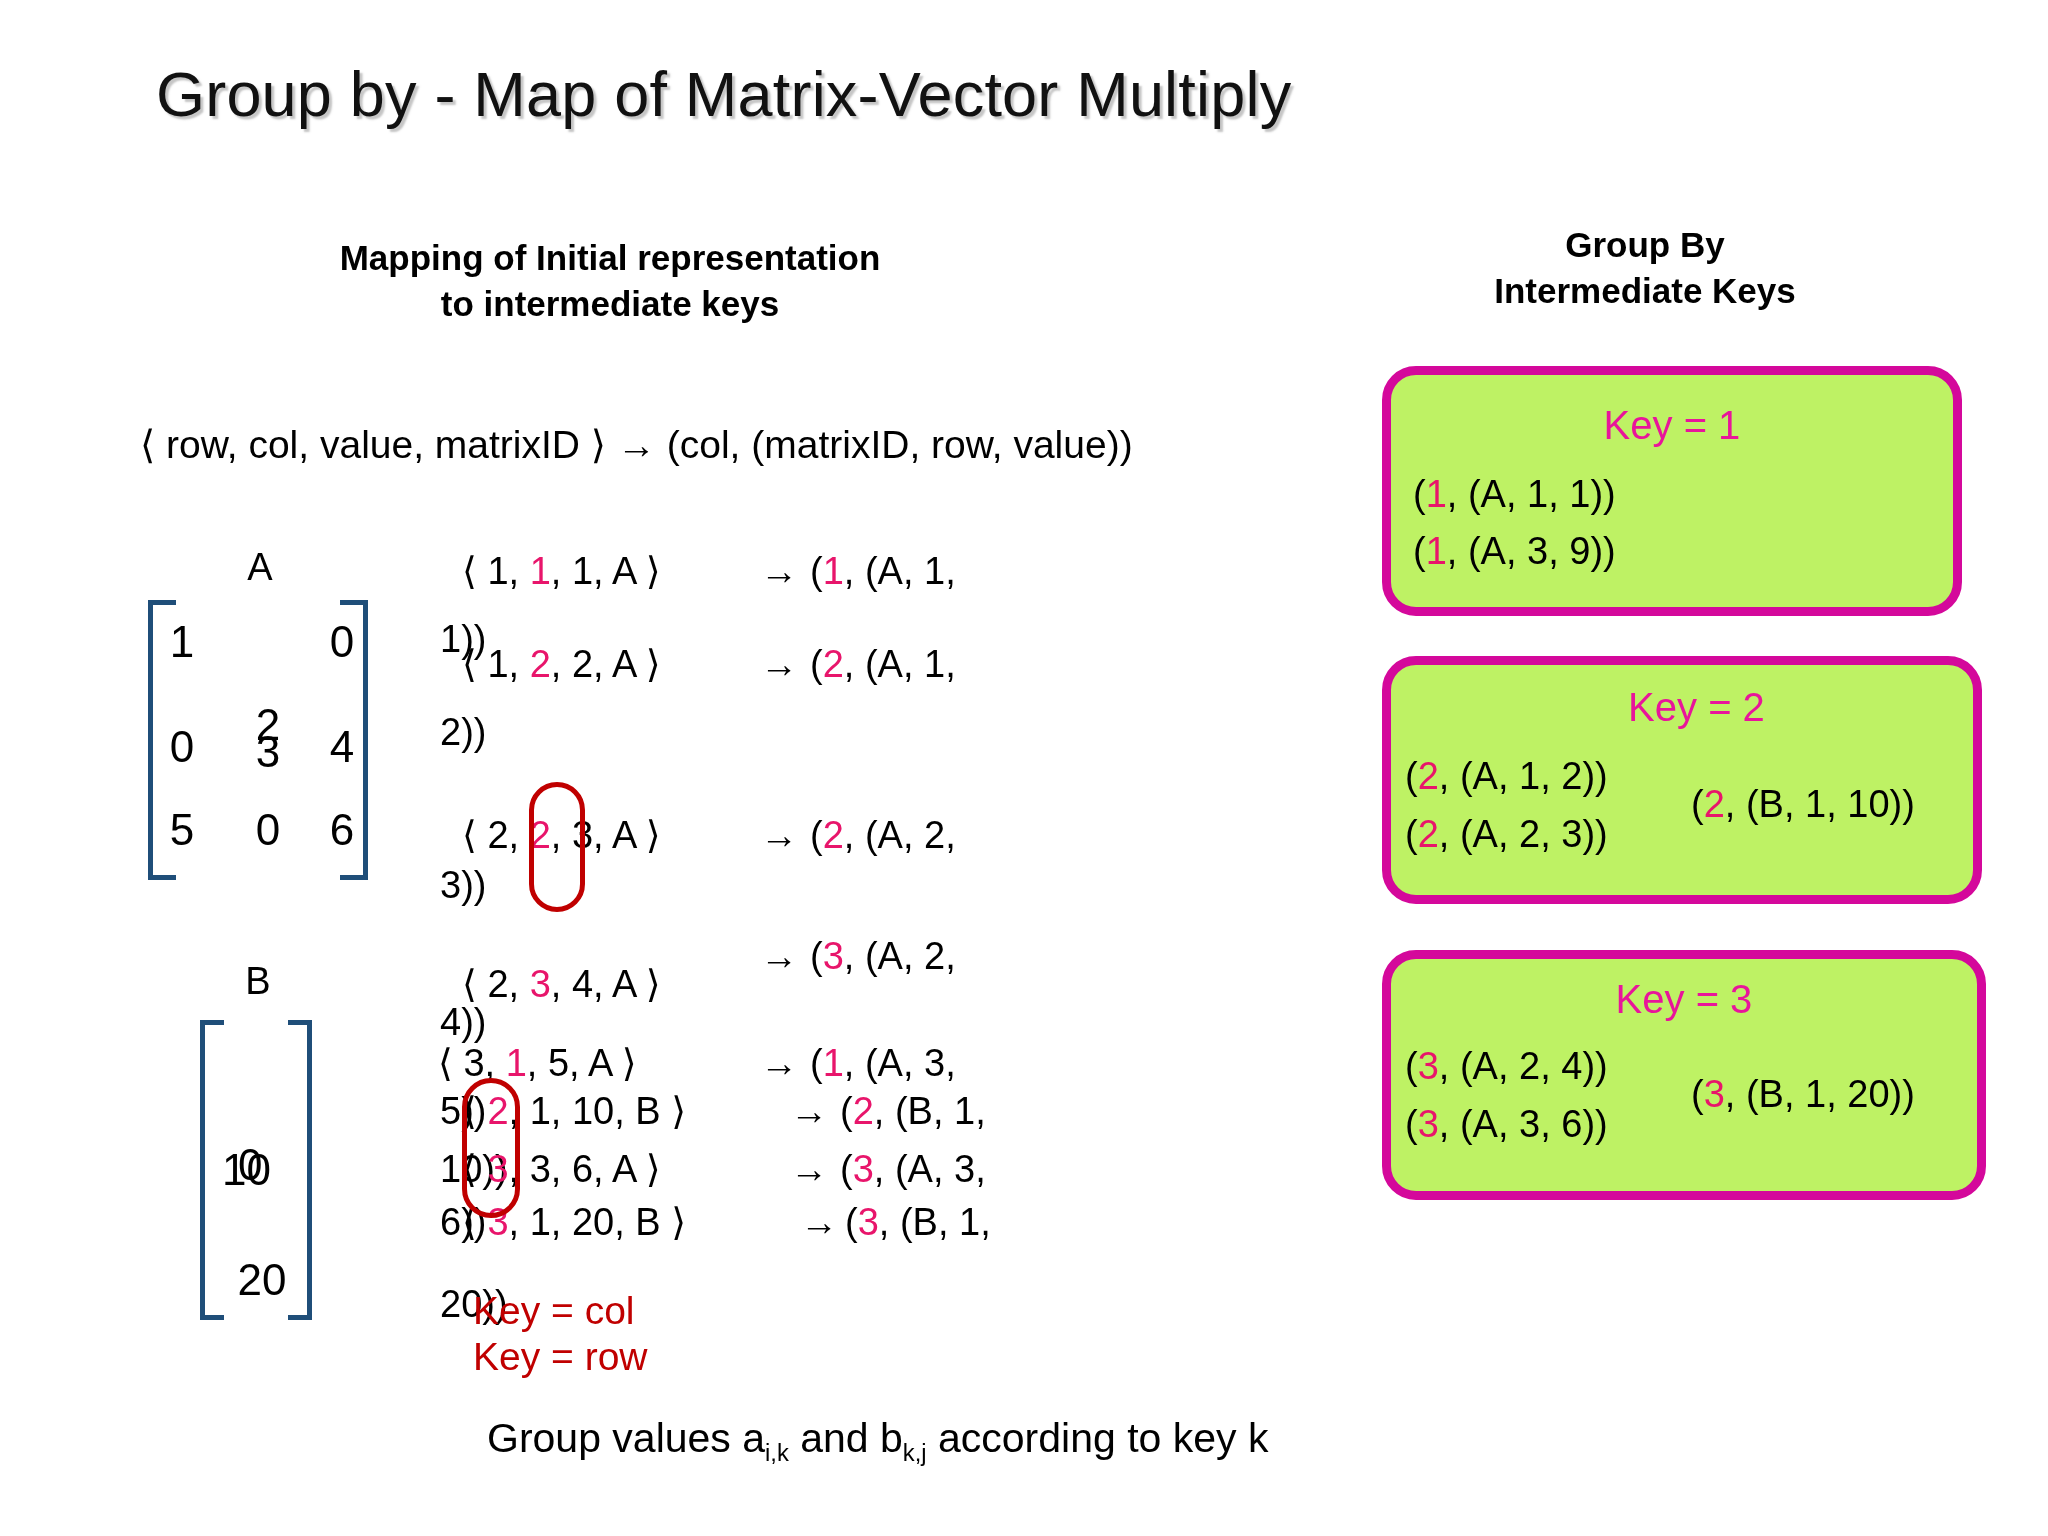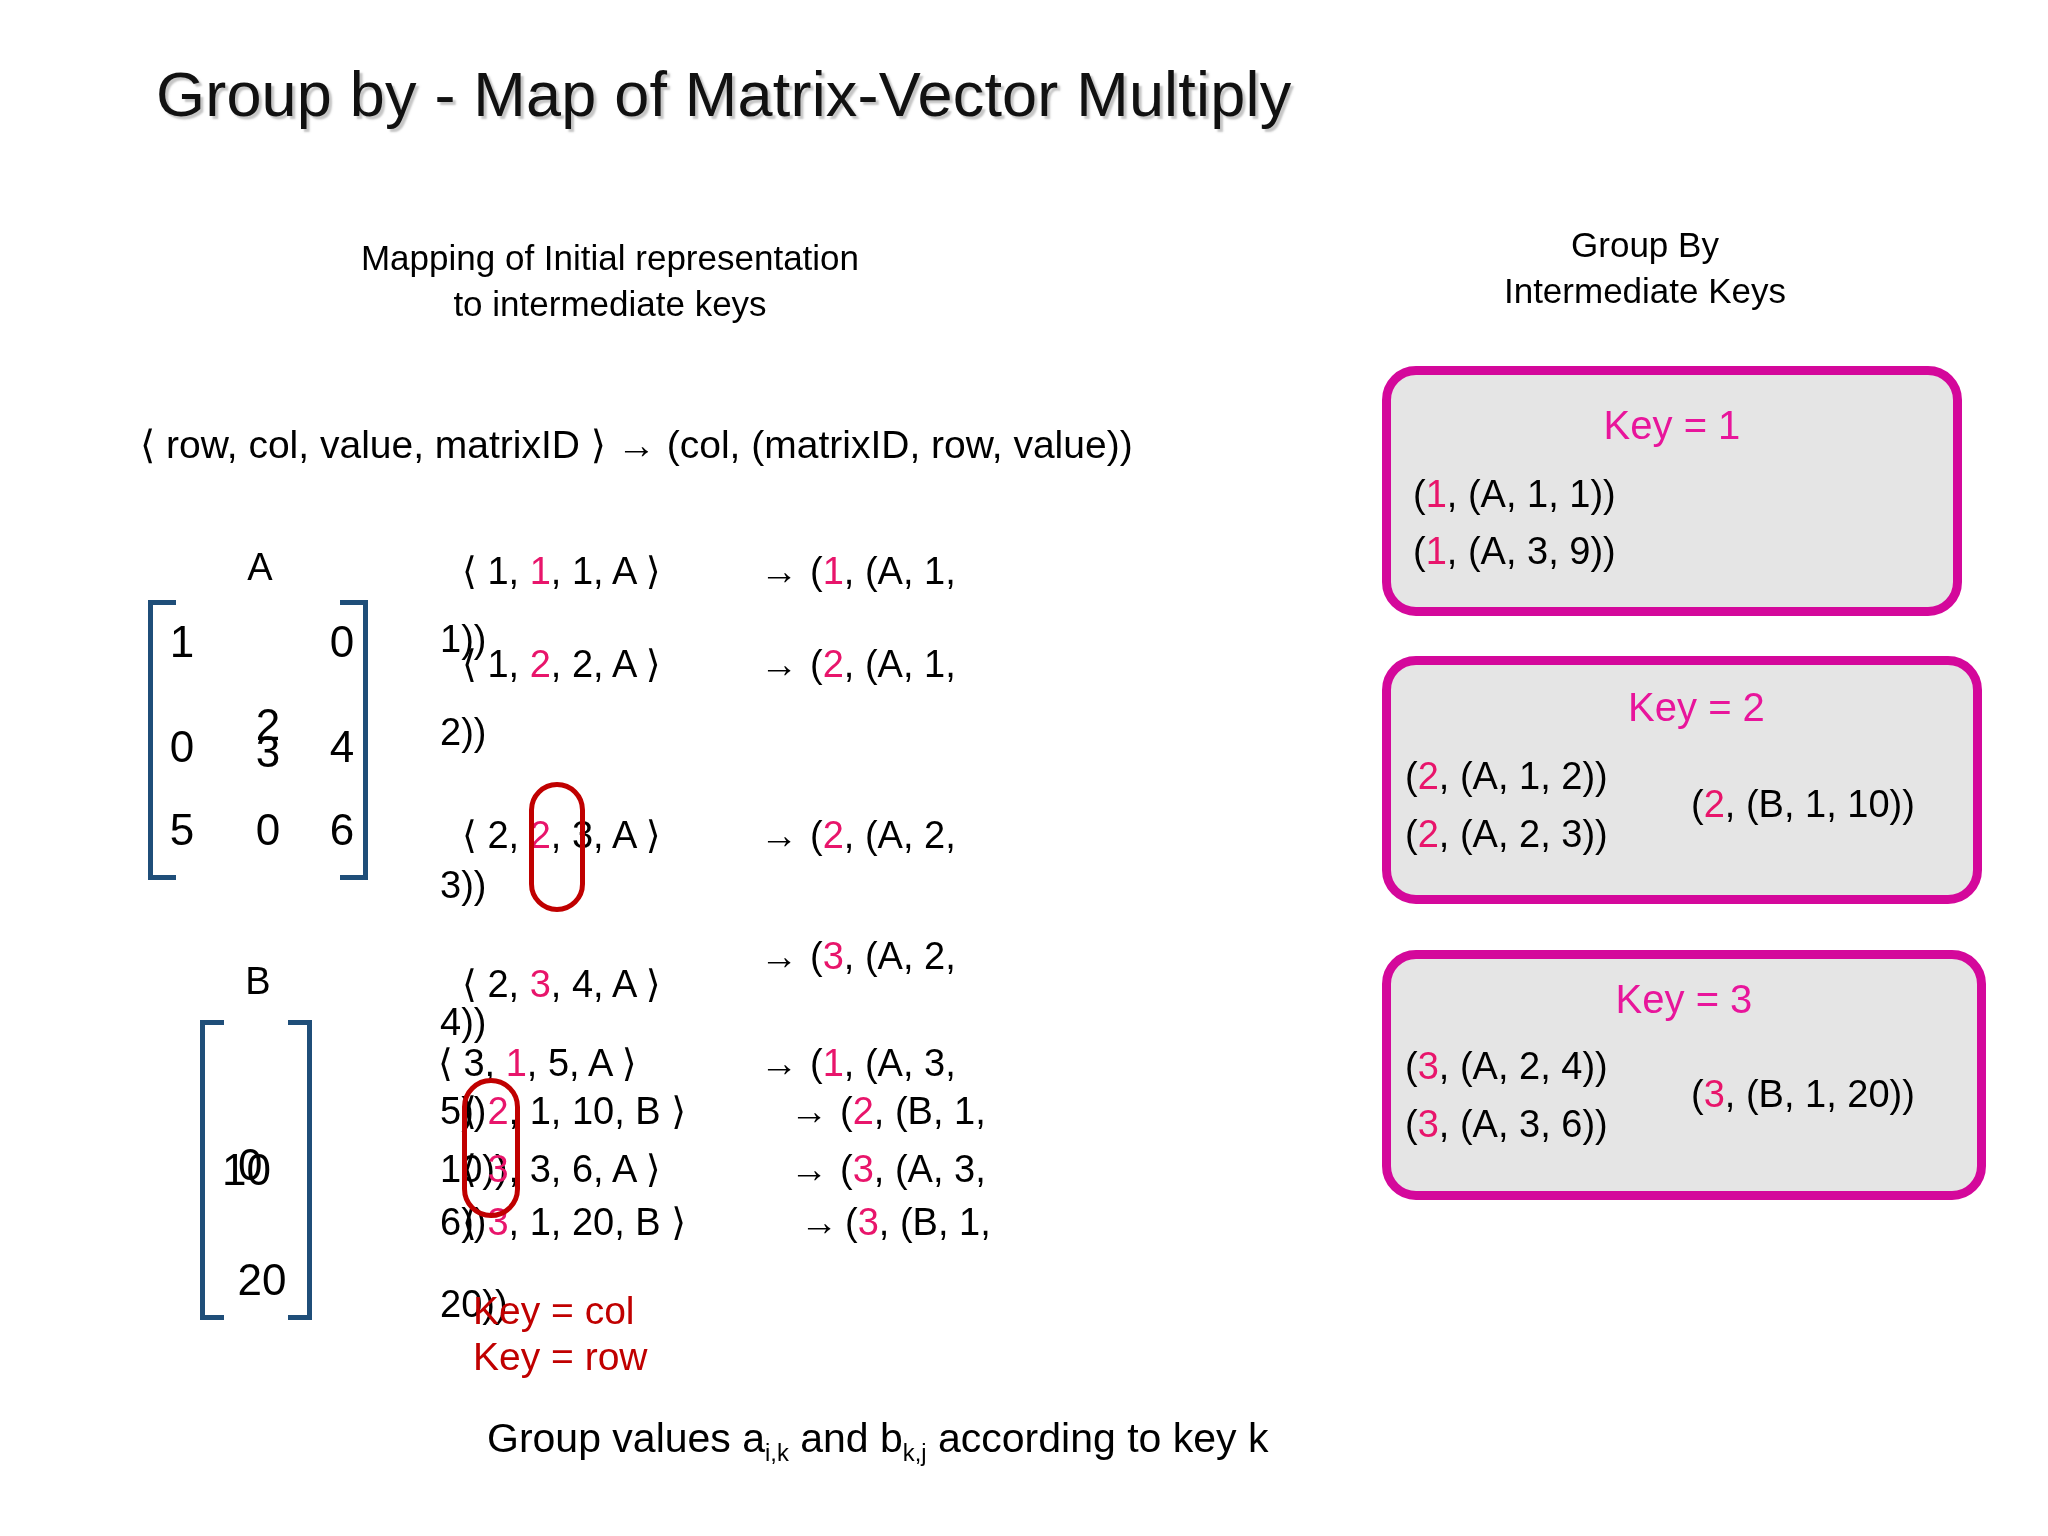--- a/index.html
+++ b/index.html
@@ -20,21 +20,21 @@
     font-weight:400;
     color:#111111;
     letter-spacing:.2px;
     text-shadow:3px 3px 2px rgba(150,150,150,.55);
     white-space:nowrap;
     margin-left:8px;
   }
 
   
   .section-head{
-    font-weight:normal;
+    font-weight:bold;
     font-size:35px;
     text-align:center;
     line-height:1.30;
     color:#000;
   }
   #map-heading{ left:300px; top:235px; width:620px;}
   #groupby-heading{ left:1395px; top:222px; width:500px;}
 
   
   #rule-line{
@@ -91,21 +91,21 @@
     font-size:39px;
     white-space:nowrap;
     line-height:1.12;
   }
 
   
   .gbox{
     position:absolute;
     border:9px solid #d4089b;
     border-radius:34px;
-    background:#e5e5e5;
+    background:#bef264;
     box-sizing:border-box;
   }
   .gkey{
     position:absolute;
     left:0;right:0;
     text-align:center;
     font-size:40px;
     color:#e8159b;
   }
   .gitem{

